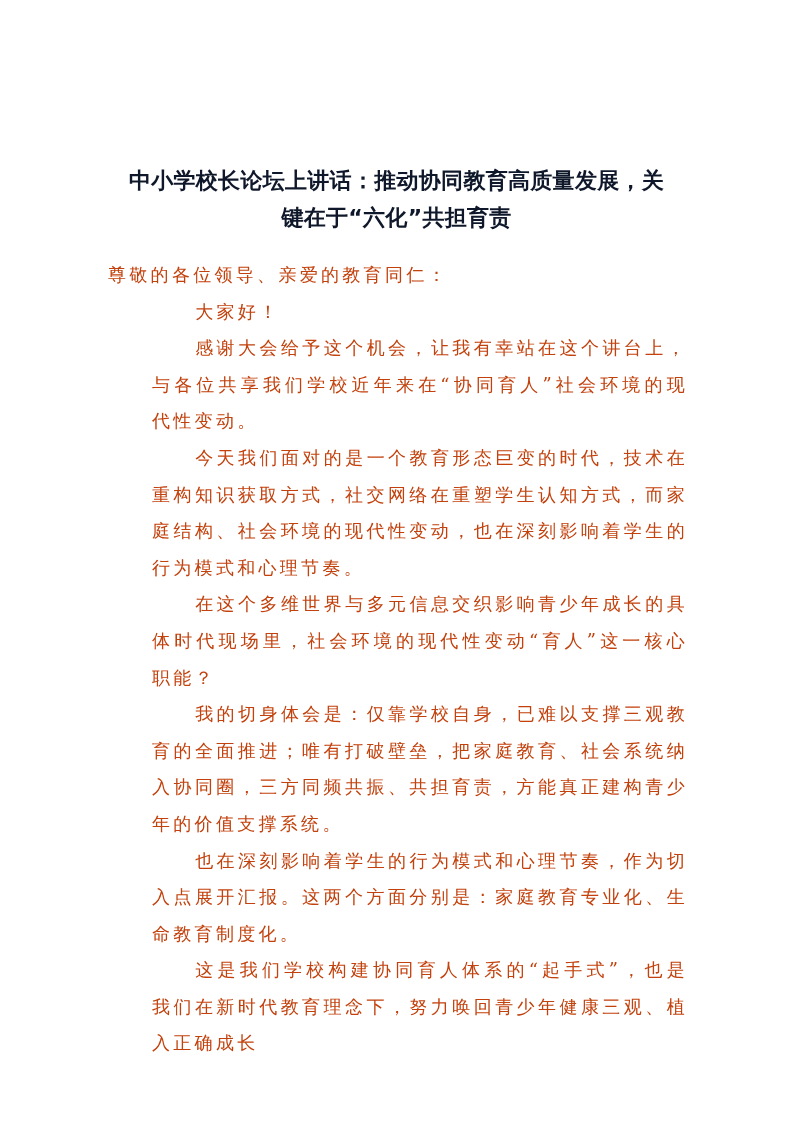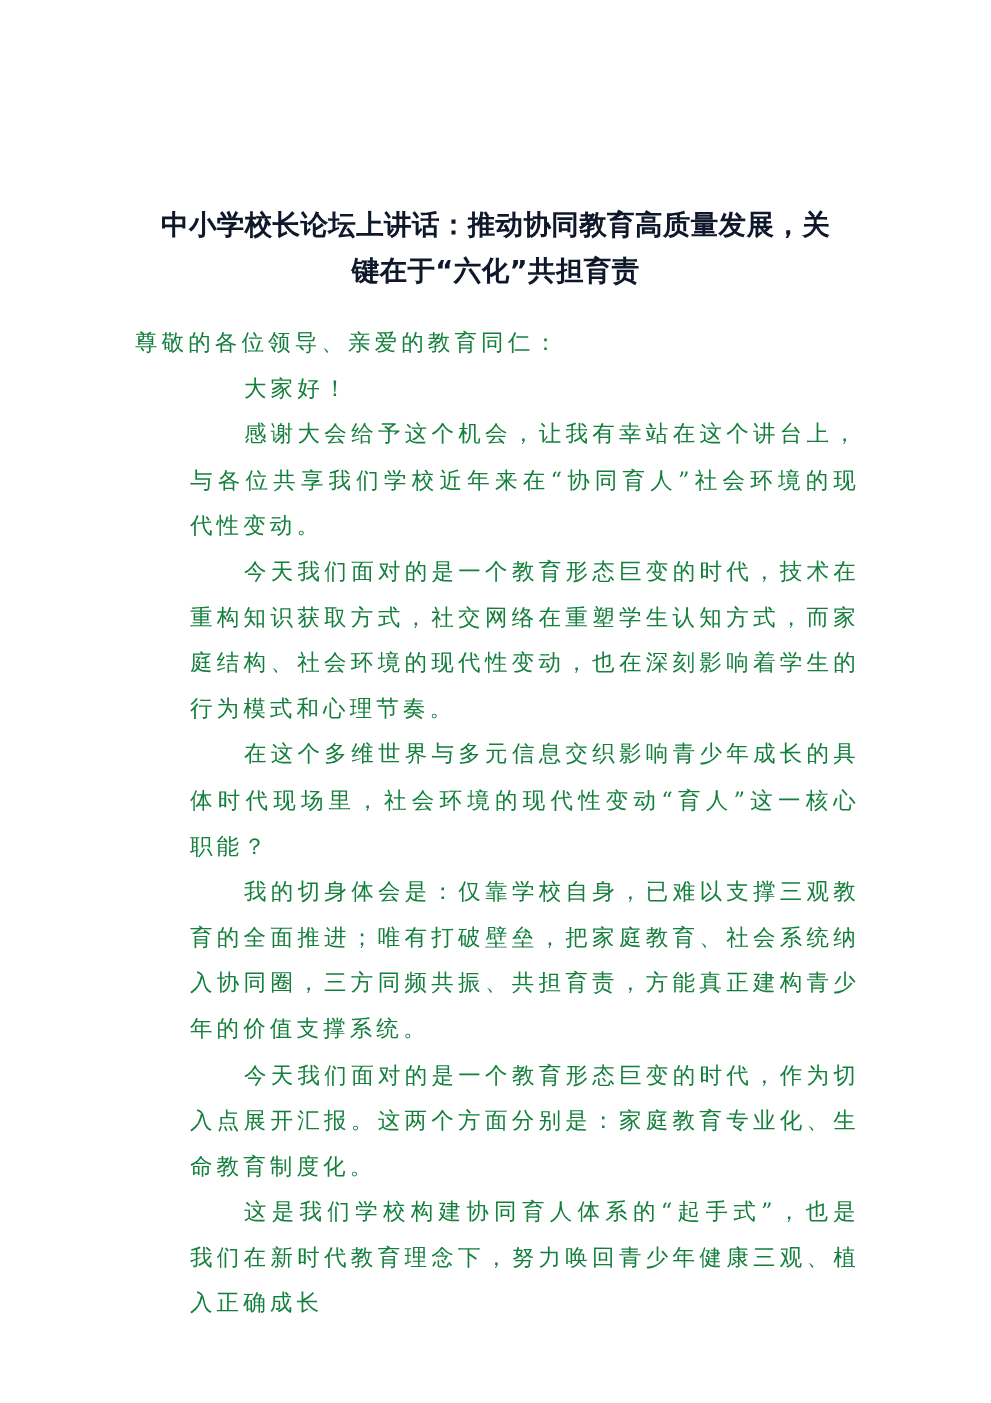--- a/index.html
+++ b/index.html
@@ -39,21 +39,21 @@
     }
     .body-text {
       position: absolute;
       left: 108px;
       top: 257px;
       width: 580px;
       font-size: 18px;
       line-height: 36.6px;
       letter-spacing: 3.3px;
       text-align: justify;
-      color: #15803d;
+      color: #c2410c;
     }
     .body-text p {
       margin: 0;
       padding: 0;
     }
     .body-text p.indent {
       text-indent: 2.4em;
       margin-left: 44px;
     }
   </style>
@@ -66,16 +66,16 @@
     <div>键在于“六化”共担育责</div>
   </div>
 
   <div class="body-text">
     <p>尊敬的各位领导、亲爱的教育同仁：</p>
     <p class="indent">大家好！</p>
     <p class="indent">感谢大会给予这个机会，让我有幸站在这个讲台上，与各位共享我们学校近年来在“协同育人”社会环境的现代性变动。</p>
     <p class="indent">今天我们面对的是一个教育形态巨变的时代，技术在重构知识获取方式，社交网络在重塑学生认知方式，而家庭结构、社会环境的现代性变动，也在深刻影响着学生的行为模式和心理节奏。</p>
     <p class="indent">在这个多维世界与多元信息交织影响青少年成长的具体时代现场里，社会环境的现代性变动“育人”这一核心职能？</p>
     <p class="indent">我的切身体会是：仅靠学校自身，已难以支撑三观教育的全面推进；唯有打破壁垒，把家庭教育、社会系统纳入协同圈，三方同频共振、共担育责，方能真正建构青少年的价值支撑系统。</p>
-    <p class="indent">今天我们面对的是一个教育形态巨变的时代，作为切入点展开汇报。这两个方面分别是：家庭教育专业化、生命教育制度化。</p>
+    <p class="indent">也在深刻影响着学生的行为模式和心理节奏，作为切入点展开汇报。这两个方面分别是：家庭教育专业化、生命教育制度化。</p>
     <p class="indent">这是我们学校构建协同育人体系的“起手式”，也是我们在新时代教育理念下，努力唤回青少年健康三观、植入正确成长</p>
   </div>
 </div>
 
 </body></html>

